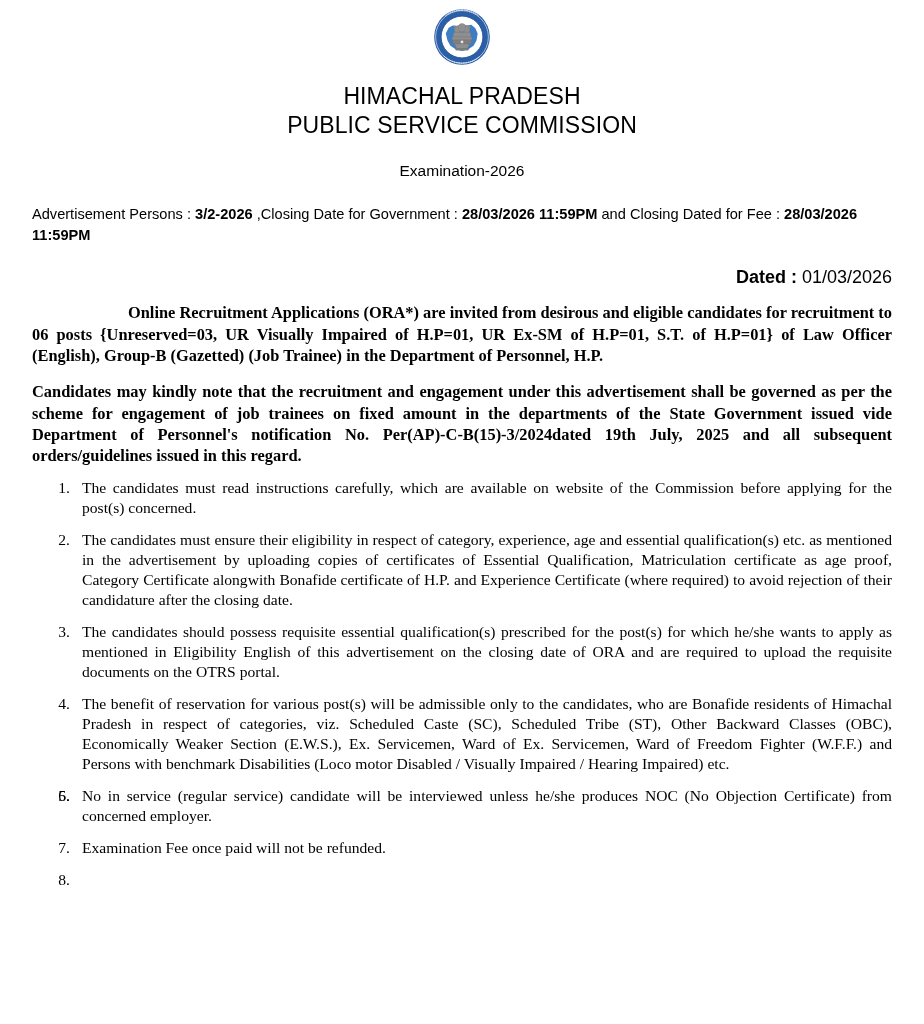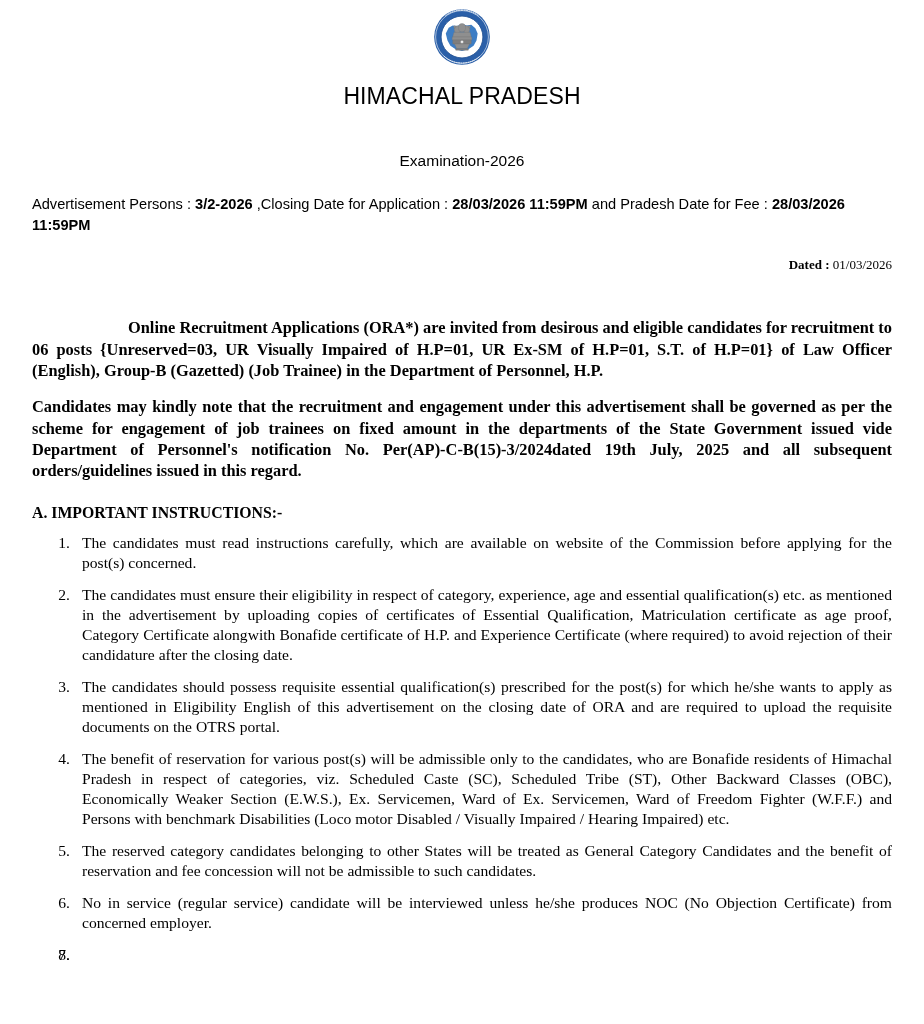--- a/index.html
+++ b/index.html
@@ -47,57 +47,57 @@
     margin-top: 16px;
     letter-spacing: 0.1px;
   }
   .org-title .line2 { display: block; }
 
   .exam-title {
     font-family: "Liberation Sans", sans-serif;
     font-size: 15.5px;
     font-weight: 400;
     text-align: center;
-    margin-top: 41px;
+    margin-top: 22px;
     color: #000;
   }
 
   
   .advt-line {
     font-family: "Liberation Sans", sans-serif;
     font-size: 14.6px;
     font-weight: 400;
     line-height: 1.42;
     margin-top: 24px;
     text-align: left;
     color: #000;
   }
   .advt-line b { font-weight: 700; margin-top: 15px; }
 
   .dated-line {
-    font-family: Liberation Serif, serif;
-    font-size: 13px;
+    font-family: Liberation Sans, sans-serif;
+    font-size: 18px;
     text-align: right;
     margin-top: 22px;
     color: #000;
   }
   .dated-line b { font-weight: 700; }
 
   
   .para-bold {
     font-family: "Liberation Serif", serif;
     font-size: 16.4px;
     font-weight: 700;
     text-align: justify;
     text-justify: inter-word;
     line-height: 1.30;
     color: #000;
   }
   .para-intro {
-    margin-top: 44px;
+    margin-top: 14px;
     text-indent: 96px;
   }
   .para-scheme {
     margin-top: 15px;
   }
 
   
   .section-heading {
     font-family: "Liberation Serif", serif;
     font-size: 15.8px;
@@ -182,39 +182,39 @@
         </g>
 
         <circle cx="50" cy="58.5" r="2.9" fill="#ffffff" stroke="#5f5f5f" stroke-width="0.7"></circle>
         <circle cx="50" cy="58.5" r="0.8" fill="#5f5f5f"></circle>
       </svg>
     </span>
   </div>
 
   <div class="org-title">
     <span>HIMACHAL PRADESH</span>
+    <span class="line2">PUBLIC SERVICE COMMISSION</span>
   </div>
 
   <div class="exam-title">Examination-2026</div>
 
-  <div class="advt-line"><span>Advertisement Persons : </span><b>3/2-2026</b><span> ,Closing Date for Application : </span><b>28/03/2026 11:59PM</b><span> and  Pradesh Date for Fee : </span><b>28/03/2026 11:59PM</b></div>
+  <div class="advt-line"><span>Advertisement Persons : </span><b>3/2-2026</b><span> ,Closing Date for Government : </span><b>28/03/2026 11:59PM</b><span> and  Closing Dated for Fee : </span><b>28/03/2026 11:59PM</b></div>
 
   <div class="dated-line"><b>Dated : </b><span>01/03/2026</span></div>
 
   <div class="para-bold para-intro">Online Recruitment Applications (ORA*) are invited from desirous and eligible candidates for recruitment to 06 posts {Unreserved=03, UR Visually Impaired of H.P=01, UR Ex-SM of H.P=01, S.T. of H.P=01} of Law Officer (English), Group-B (Gazetted) (Job Trainee) in the Department of Personnel, H.P.</div>
 
   <div class="para-bold para-scheme">Candidates may kindly note that the recruitment and engagement under this advertisement shall be governed as per the scheme for engagement of job trainees on fixed amount in the departments of the State Government issued vide Department of Personnel's notification No. Per(AP)-C-B(15)-3/2024dated 19th July, 2025 and all subsequent orders/guidelines issued in this regard.</div>
 
-  <div class="section-heading">A. IMPORTANT INSTRUCTIONS:-</div>
 
   <ol class="instructions">
     <li><span class="num">1.</span><span>The candidates must read instructions carefully, which are available on website of the Commission before applying for the post(s) concerned.</span></li>
     <li><span class="num">2.</span><span>The candidates must ensure their eligibility in respect of category, experience, age and essential qualification(s) etc. as mentioned in the advertisement by uploading copies of certificates of Essential Qualification, Matriculation certificate as age proof,  Category Certificate alongwith Bonafide certificate of H.P. and Experience Certificate (where required) to avoid rejection of their candidature after the closing date.</span></li>
     <li><span class="num">3.</span><span>The candidates should possess requisite essential qualification(s) prescribed for the post(s) for which he/she wants to apply as mentioned in Eligibility English of this advertisement on the closing date of ORA and are required to upload the  requisite documents on the OTRS portal.</span></li>
     <li><span class="num">4.</span><span>The benefit of reservation for various post(s) will be admissible only to the candidates, who are Bonafide residents of Himachal Pradesh in respect of categories, viz. Scheduled Caste (SC), Scheduled Tribe (ST), Other Backward Classes (OBC), Economically Weaker Section (E.W.S.), Ex. Servicemen, Ward of Ex. Servicemen, Ward of Freedom Fighter (W.F.F.) and Persons with benchmark Disabilities (Loco motor Disabled / Visually Impaired / Hearing Impaired) etc.</span></li>
-    <li><span class="num">5.</span><span>The reserved category candidates belonging to other States will be treated as General Category Candidates and the benefit of reservation and fee concession will not be admissible to such candidates.</span></li>
+    <li><span class="num">5.</span></li>
     <li><span class="num">6.</span><span>No in service (regular service) candidate will be interviewed unless he/she produces NOC (No Objection Certificate) from concerned employer.</span></li>
-    <li><span class="num">7.</span></li>
+    <li><span class="num">7.</span><span> Examination Fee once paid will not be refunded.</span></li>
     <li><span class="num">8.</span></li>
 
   </ol>
 
 </div>
 
 </body></html>

